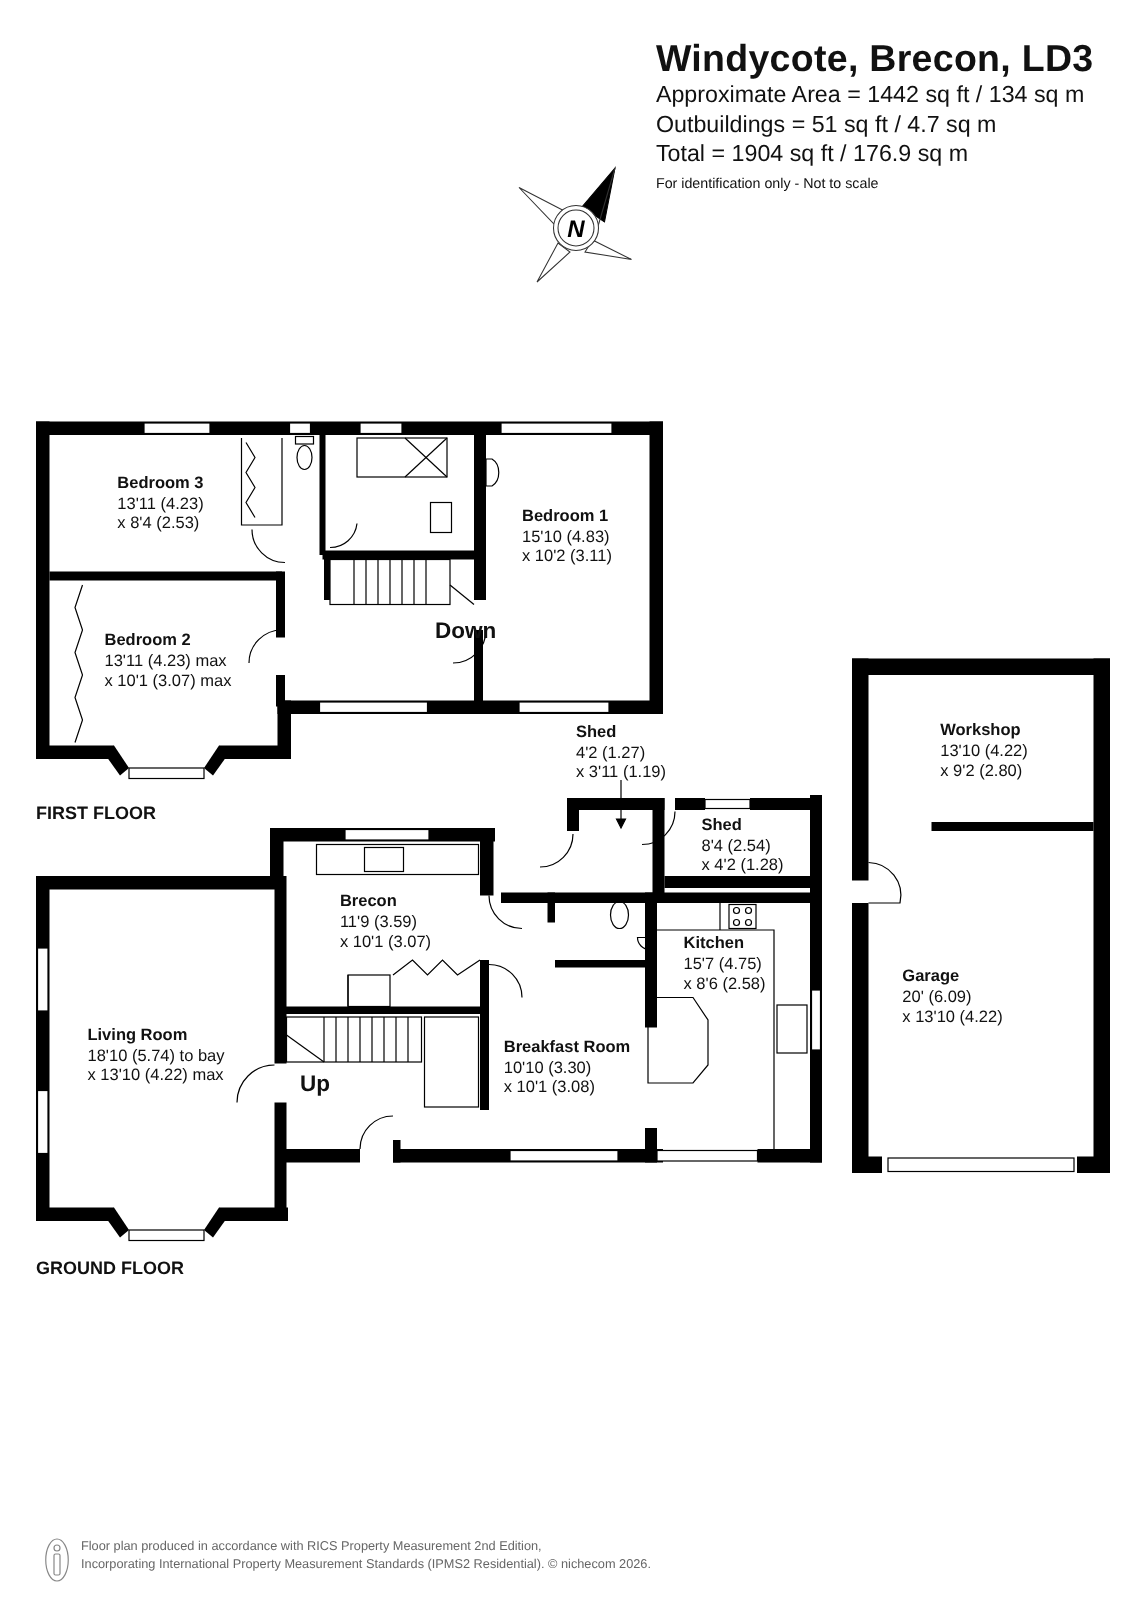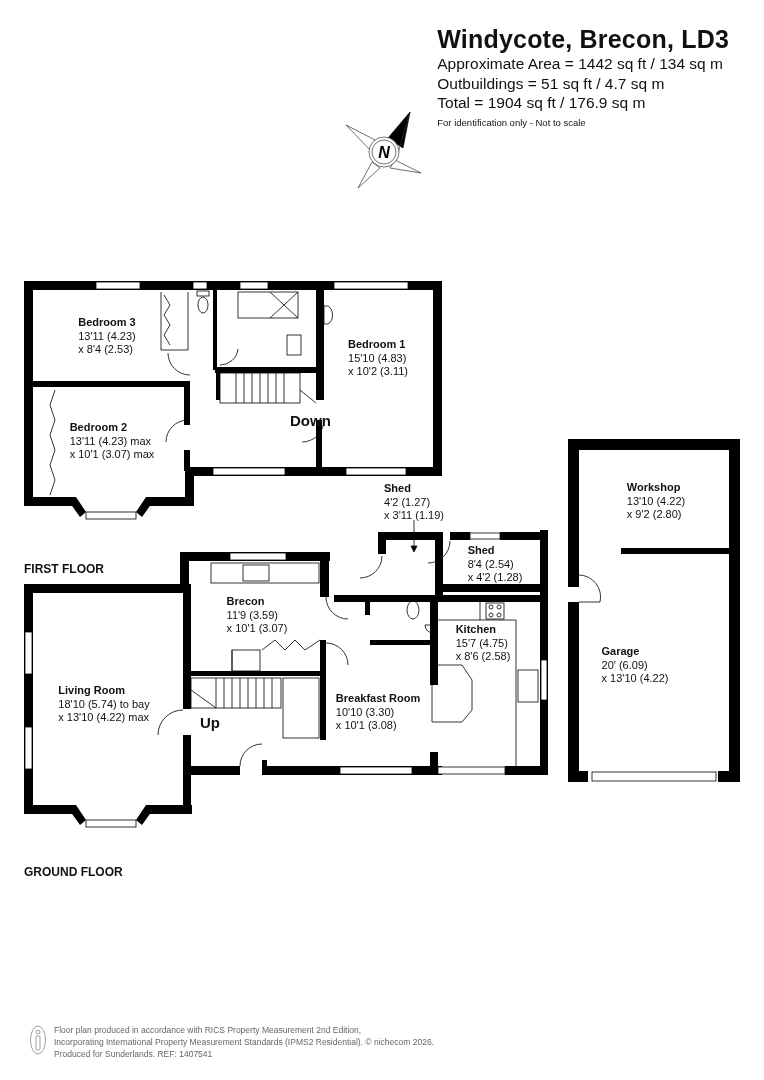--- a/index.html
+++ b/index.html
@@ -2,21 +2,21 @@
 <html><head>
 <meta charset="utf-8">
 <style>
   html, body { margin: 0; padding: 0; background: #ffffff; }
   body { width: 764px; height: 1080px; position: relative; overflow: hidden; font-family: "Liberation Sans", sans-serif; color: #111; }
   .header { position: absolute; right: 35px; top: 24px; text-align: left; }
   .title { font-size: 25px; font-weight: bold; letter-spacing: 0.2px; line-height: 30px; }
   .area-line { font-size: 15.5px; line-height: 19.5px; }
   .disclaimer { font-size: 9.5px; margin-top: 4px; }
   svg.plan { position: absolute; left: 0; top: 0; }
-  .floor-label { position: absolute; font-size: 12px; font-weight: bold; margin-top: 27px; }
+  .floor-label { position: absolute; font-size: 12px; font-weight: bold; }
   .room-label { position: absolute; text-align: left; font-size: 11px; line-height: 13.5px; transform: translateX(-50%); white-space: nowrap; }
   .room-label .rn { font-weight: bold; }
   .small-label { position: absolute; font-size: 15px; font-weight: bold; }
   .footer { position: absolute; left: 30px; top: 1024px; font-size: 8.5px; color: #666; line-height: 12px; }
   .footer-text { margin-left: 24px; }
   .footer-icon { position: absolute; left: 0; top: 1px; }
 </style>
 </head>
 <body>
 
@@ -292,15 +292,14 @@
 
 <div class="footer">
   <svg class="footer-icon" width="16" height="30" viewBox="0 0 16 30">
     <ellipse cx="8" cy="15" rx="7.5" ry="14" fill="none" stroke="#888" stroke-width="0.8"></ellipse>
     <circle cx="8" cy="7" r="2" fill="none" stroke="#888" stroke-width="0.8"></circle>
     <rect x="6" y="11" width="4" height="14" rx="1" fill="none" stroke="#888" stroke-width="0.8"></rect>
   </svg>
   <div class="footer-text">
     <div>Floor plan produced in accordance with RICS Property Measurement 2nd Edition,</div>
     <div>Incorporating International Property Measurement Standards (IPMS2 Residential).   © nichecom 2026.</div>
-    <div>Produced for Sunderlands.   REF: 1407541</div>
   </div>
 </div>
 
 </body></html>

